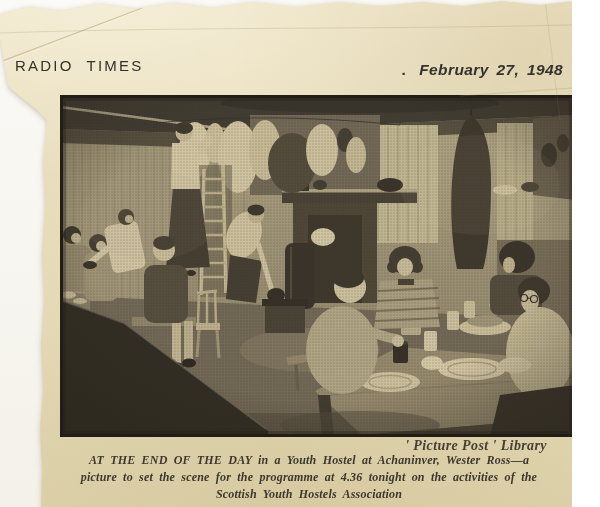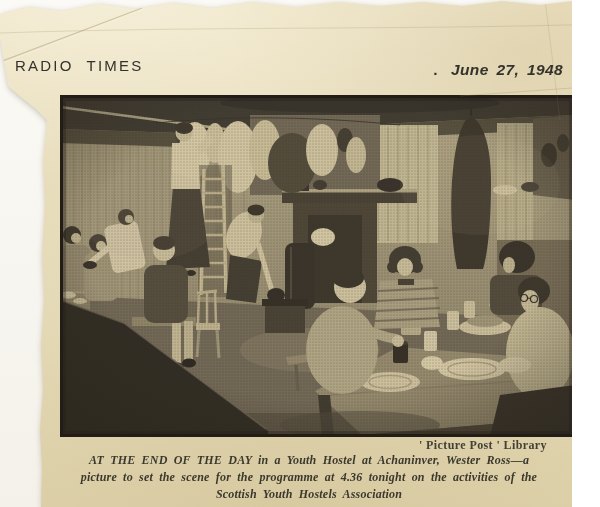--- a/index.html
+++ b/index.html
@@ -33,43 +33,43 @@
     letter-spacing:.4px; word-spacing:3px; color:#34322c;
   }
   .dateline .dot { font-style:normal; margin-right:13px; }
   .photo {
     position:absolute; left:60px; top:95px; width:515px; height:342px;
     background:#857a60;
   }
   .photo svg { display:block; width:100%; height:100%; }
   .credit {
     position:absolute; right:25px; top:438px;
-    font-family:"Liberation Serif", serif; font-weight:bold;
-    font-size:12px; letter-spacing:.4px; color:#454136;
+    font-family:"Liberation Serif", serif; font-style:italic; font-weight:bold;
+    font-size:14px; letter-spacing:.4px; color:#454136;
   }
   .caption {
     position:absolute; left:56px; right:10px; top:452px; text-align:center;
     font-family:"Liberation Serif", serif; font-style:italic; font-weight:bold;
     font-size:12px; line-height:17px; letter-spacing:.2px; word-spacing:3px;
     color:#3b382d;
   }
   .caption div { white-space:nowrap; }
   .creases { position:absolute; inset:0; pointer-events:none; }
 </style>
 </head>
 <body>
 
 <div class="stage">
   <div class="paper-wrap">
     <div class="paper">
 
       <div class="masthead">RADIO TIMES</div>
 
       <div class="dateline">
-        <span class="dot">.</span><span>June 27, 1948</span>
+        <span class="dot">.</span><span>February 27, 1948</span>
       </div>
 
       <div class="photo">
         <svg viewBox="0 0 515 342" preserveAspectRatio="none">
           <defs>
             <pattern id="ht" width="3" height="3" patternUnits="userSpaceOnUse">
               <circle cx="1" cy="1" r="0.85" fill="#241f17" opacity="0.20"></circle>
             </pattern>
             <radialGradient id="vin" cx="0.5" cy="0.45" r="0.8">
               <stop offset="0.55" stop-color="#1c1710" stop-opacity="0"></stop>

